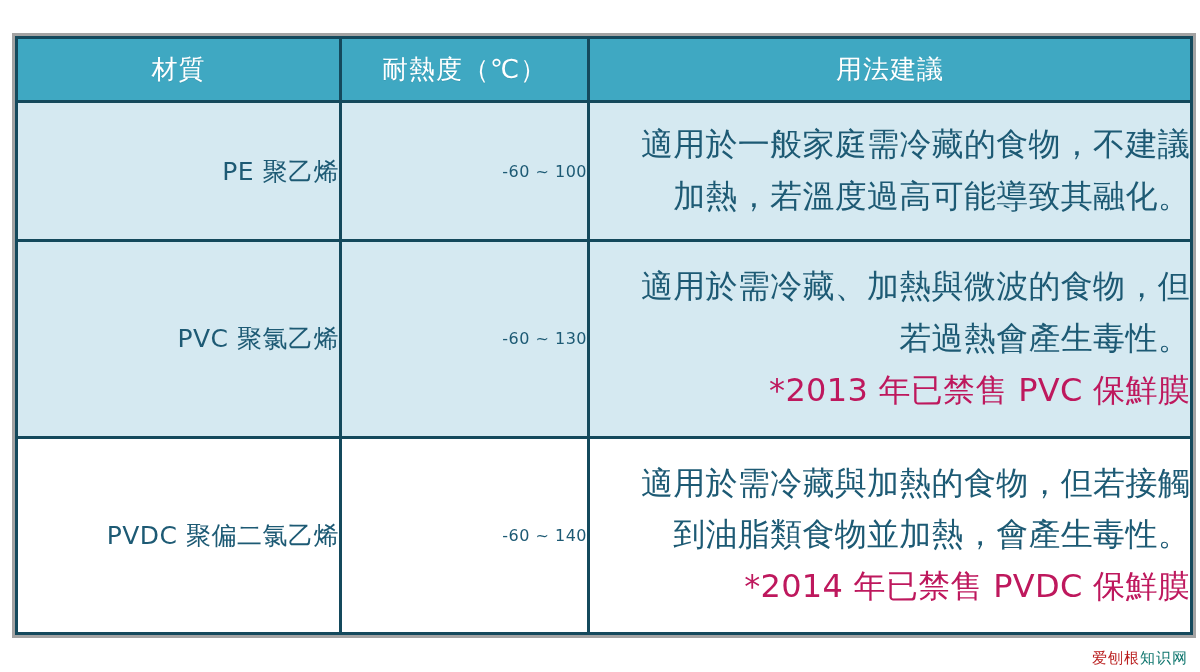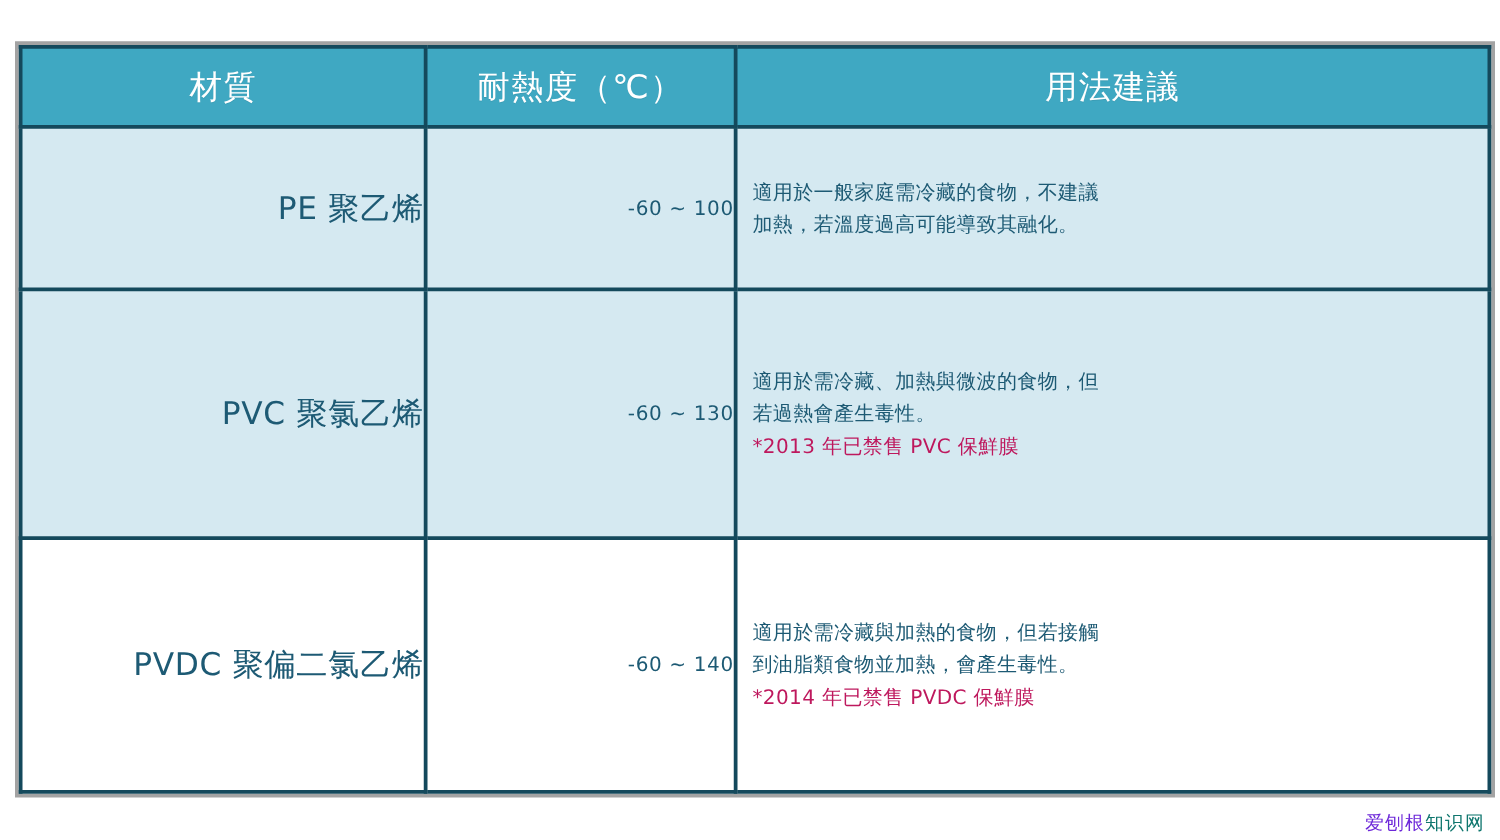--- a/index.html
+++ b/index.html
@@ -64,23 +64,23 @@
     text-align: right;
     color: #1d5a74;
     font-size: 25px;
     letter-spacing: 0.5px;
     white-space: nowrap;
   }
 
   td.temp { font-size: 16px; }
 
   td.desc {
-    text-align: left;
+    text-align: right;
     color: #1d5a74;
-    font-size: 16px;
+    font-size: 32px;
     padding: 10px 0 10px 12px;
     line-height: 1.62;
     letter-spacing: 0.3px;
   }
 
   tr.shade td { background: #d5e9f1; }
   tr.plain td { background: #ffffff; }
 
   .warn {
     color: #be185d;
@@ -98,21 +98,21 @@
   
   #watermark {
     position: absolute;
     right: 12px;
     bottom: 4px;
     font-size: 15px;
     letter-spacing: 1px;
     white-space: nowrap;
     font-family: "DejaVu Sans", "Liberation Sans", sans-serif;
   }
-  #watermark .wm-a { color: #6d28d9; }
+  #watermark .wm-a { color: #b91c1c; }
   #watermark .wm-b { color: #0f766e; }
 </style>
 </head>
 <body>
 
 <div id="page">
 
   <div id="table-wrap">
     <table class="spec">
       <colgroup>

